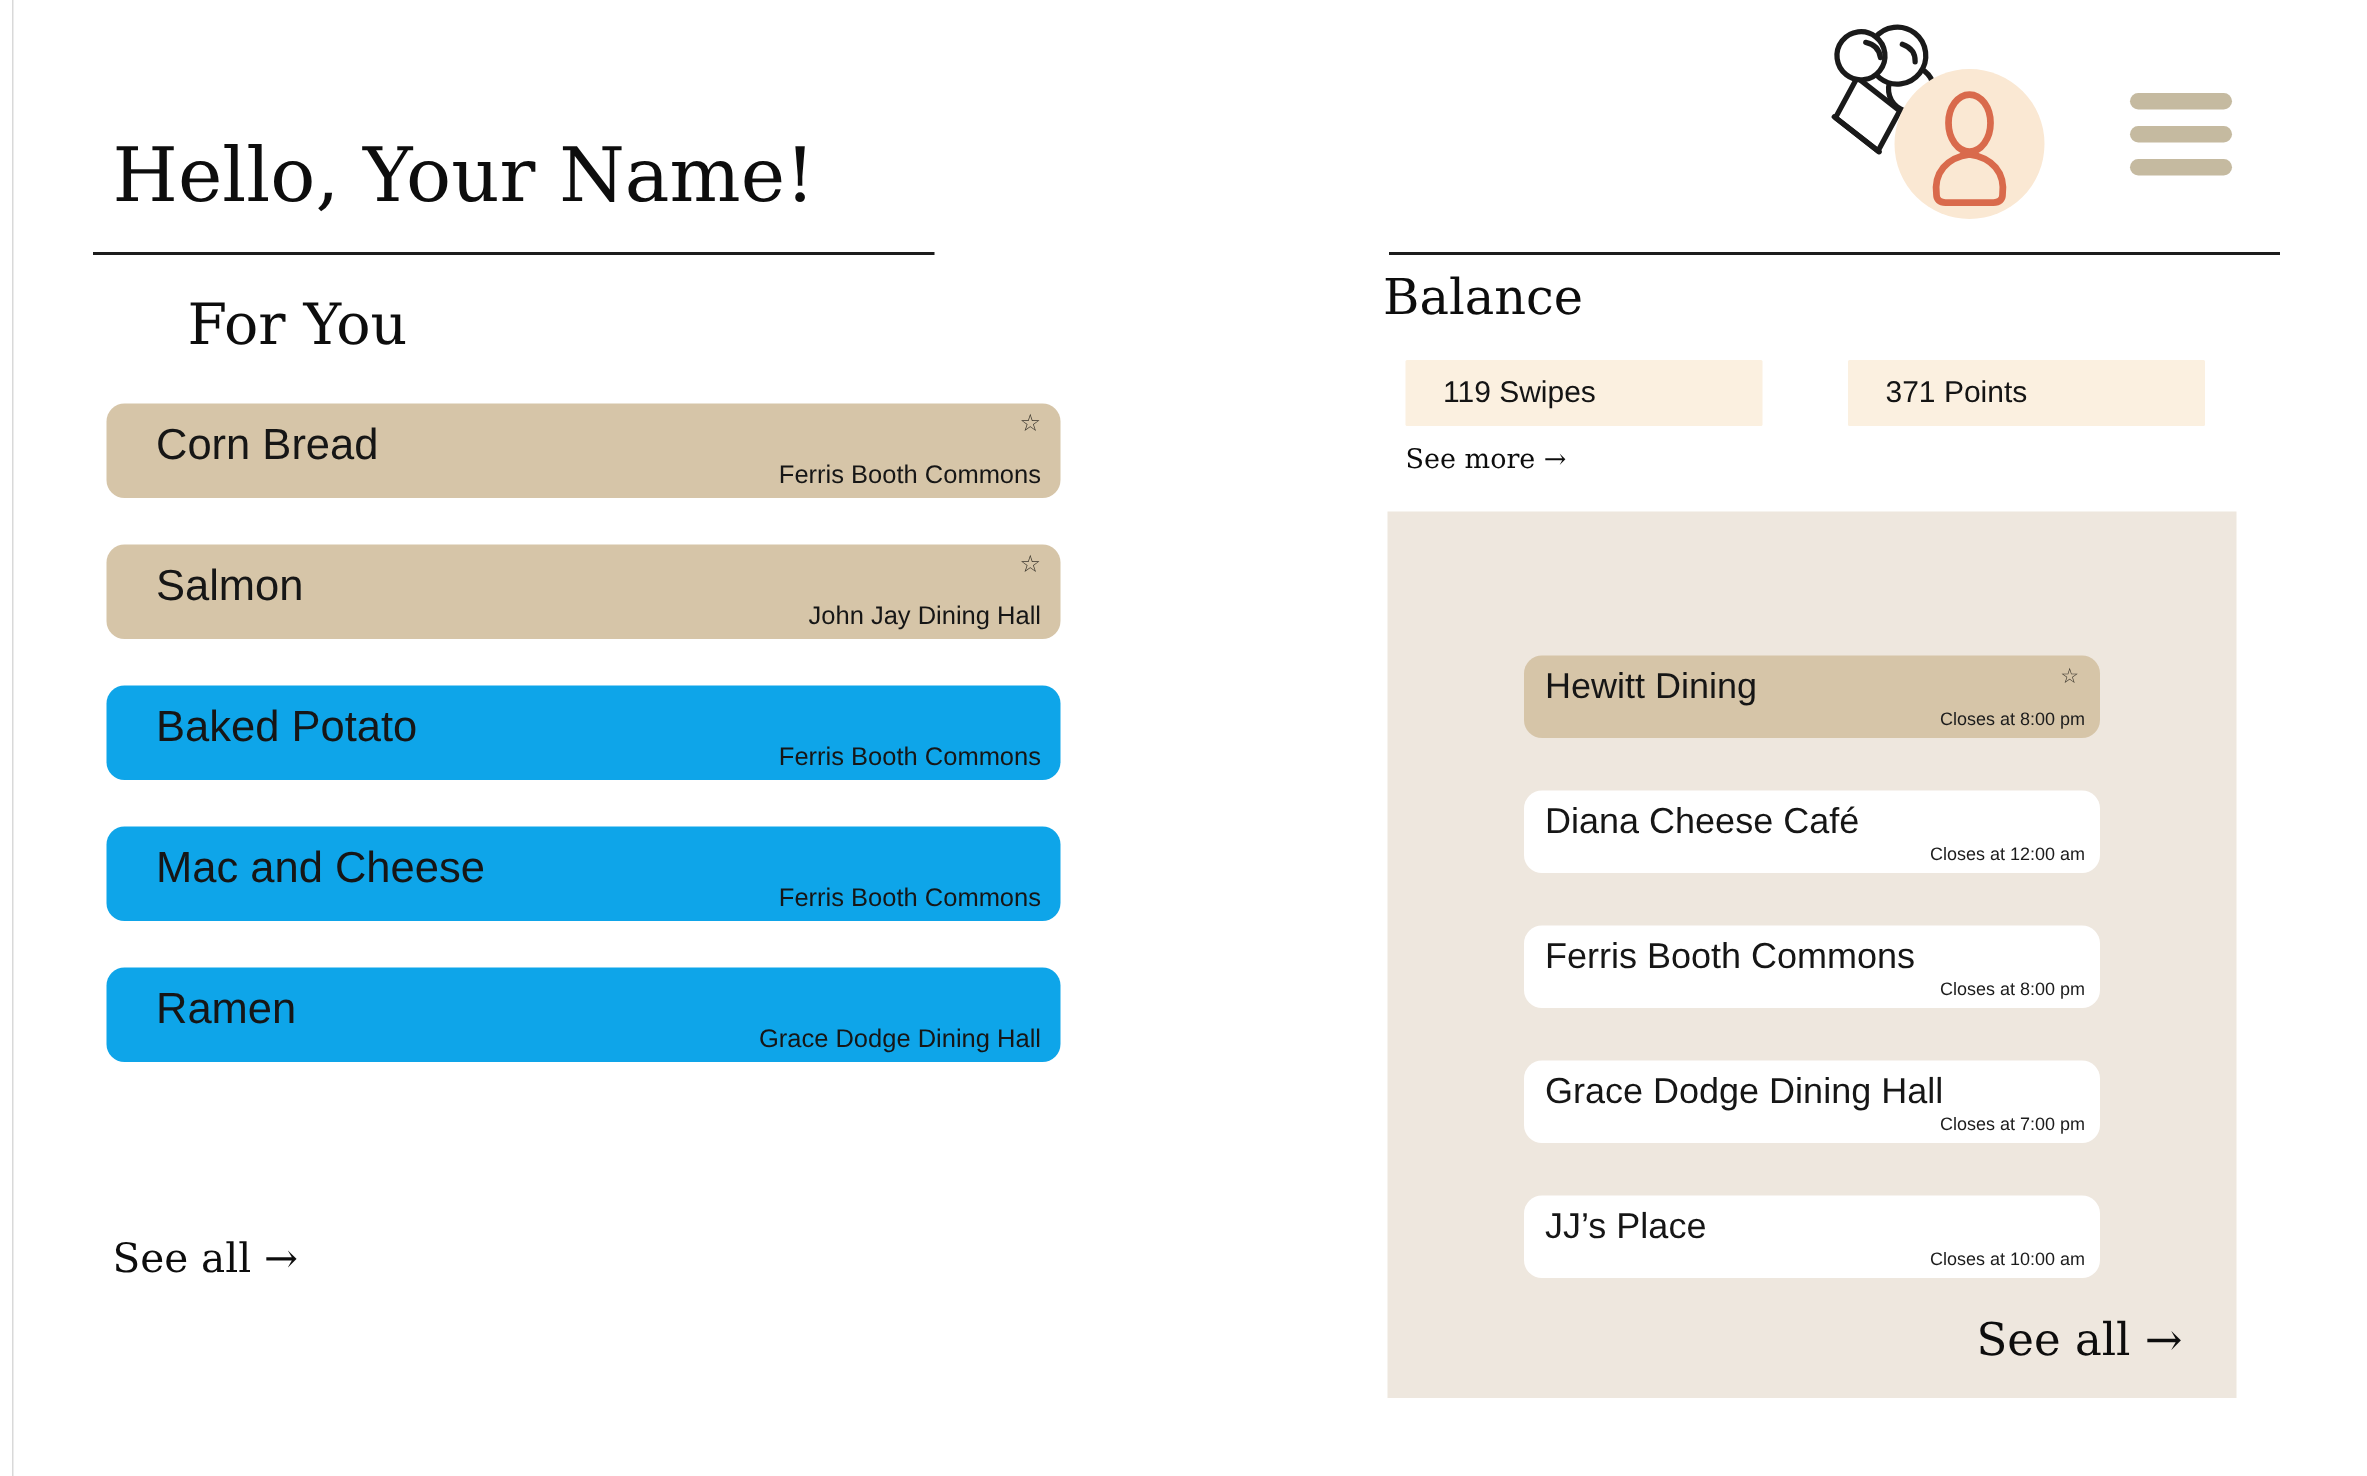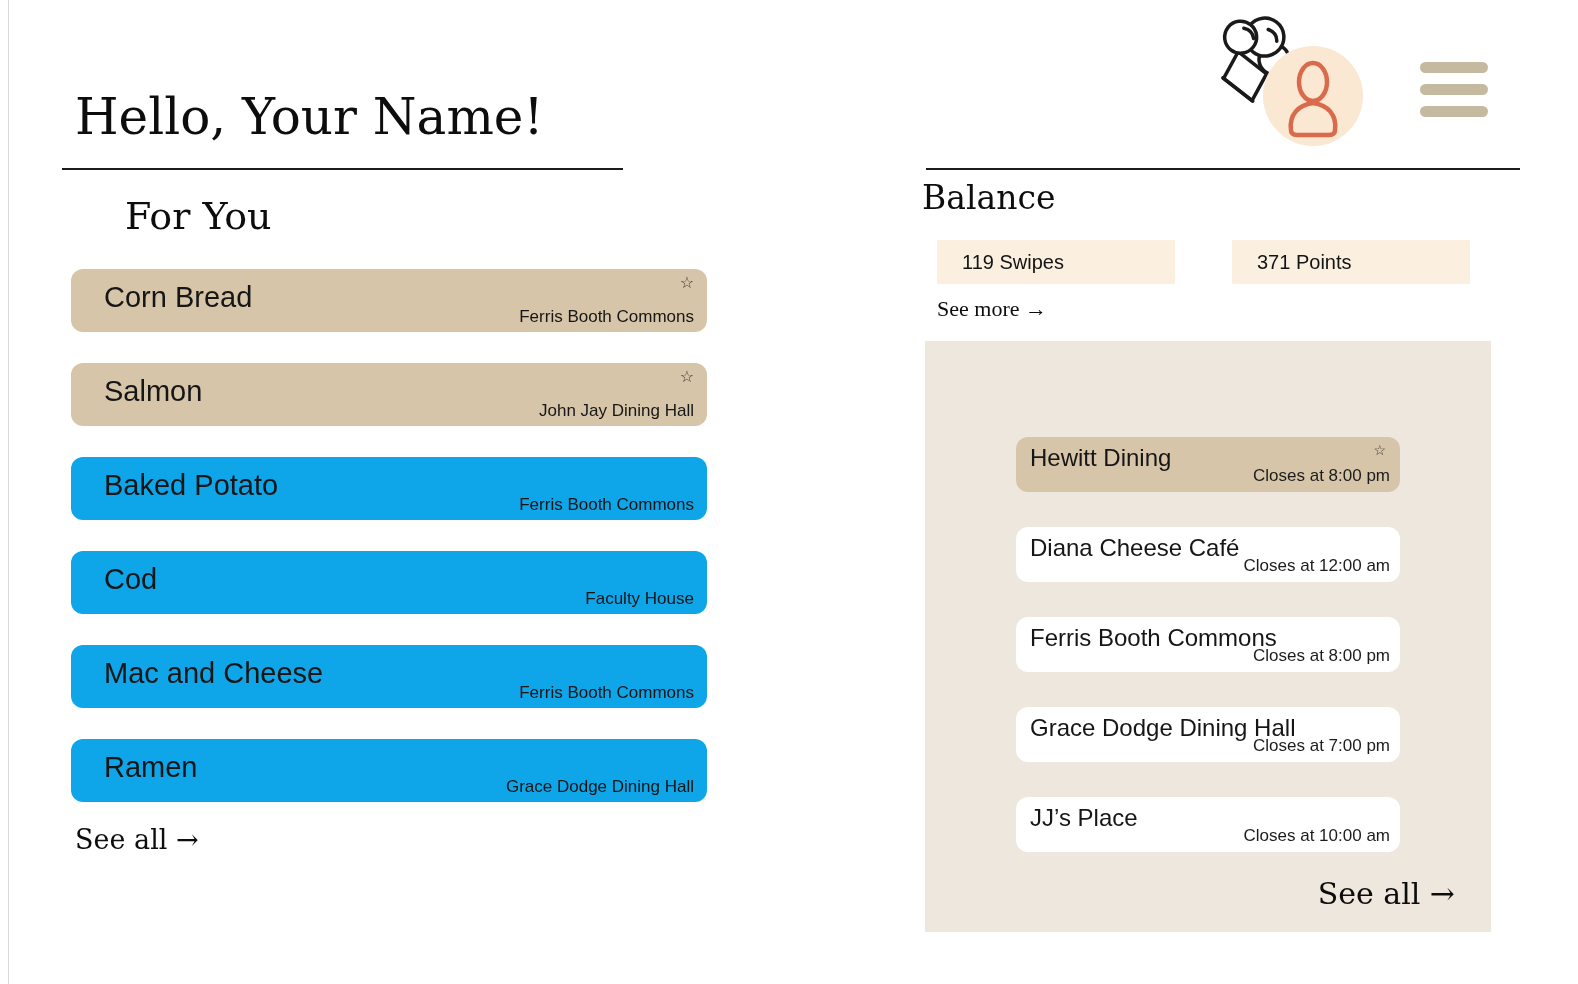--- a/index.html
+++ b/index.html
@@ -30,29 +30,29 @@
   .hamburger .bar{position:absolute;left:0;width:68px;height:11px;border-radius:6px;background:#c5baa0;}
   .hamburger .b1{top:0;} .hamburger .b2{top:22px;} .hamburger .b3{top:44px;}
 
   
   .right-divider{position:absolute;left:926px;top:168px;width:594px;height:2px;background:#1c1c1c;}
   .balance-title{position:absolute;left:922px;top:178px;font-size:33px;color:#0d0d0d;}
   .pill{position:absolute;top:240px;height:44px;border-radius:1px;background:#fbf0e0;
         display:flex;align-items:center;padding-left:25px;box-sizing:border-box;font-size:20px;cursor:pointer;}
   .pill-swipes{left:937px;width:238px;}
   .pill-points{left:1232px;width:238px;}
-  .see-more{position:absolute;left:937px;top:296px;font-size:22px;color:#0d0d0d;cursor:pointer;font-family:Liberation Serif, serif;}
+  .see-more{position:absolute;left:937px;top:296px;font-size:18px;color:#0d0d0d;cursor:pointer;}
 
   .panel{position:absolute;left:925px;top:341px;width:566px;height:591px;background:#eee7de;}
   .panel-title{position:absolute;left:0;top:18px;width:100%;text-align:center;font-size:42px;color:#0d0d0d;}
   .hall-list{position:absolute;left:91px;top:96px;width:384px;display:flex;flex-direction:column;gap:35px;}
   .hall-card{position:relative;height:55px;border-radius:12px;background:#ffffff;cursor:pointer;}
   .hall-card.hl{background:#d6c5a8;}
   .hall-name{position:absolute;left:14px;top:7px;font-size:24px;color:#161616;}
-  .hall-closes{position:absolute;right:10px;bottom:6px;font-size:17px;color:#1c1c1c;}
+  .hall-closes{position:absolute;right:10px;bottom:6px;font-size:12px;color:#1c1c1c;}
   .hall-star{position:absolute;right:14px;top:6px;font-size:14px;line-height:14px;color:#3a352c;}
   .see-all-right{position:absolute;right:36px;bottom:21px;font-size:30px;color:#0d0d0d;cursor:pointer;}
 </style>
 </head>
 <body>
 
 <div class="app">
   <div class="edge-line"></div>
 
   <div class="greeting serif">Hello, Your Name!</div>
@@ -67,25 +67,20 @@
   </div>
       <div class="food-card hl">
     <span class="food-star" style="display: block;">☆</span>
     <div class="food-name">Salmon</div>
     <div class="food-loc">John Jay Dining Hall</div>
   </div>
       <div class="food-card">
 
     <div class="food-name">Baked Potato</div>
     <div class="food-loc">Ferris Booth Commons</div>
-  </div>
-      <div class="food-card">
-
-    <div class="food-name">Cod</div>
-    <div class="food-loc">Faculty House</div>
   </div>
       <div class="food-card">
 
     <div class="food-name">Mac and Cheese</div>
     <div class="food-loc">Ferris Booth Commons</div>
   </div>
       <div class="food-card">
 
     <div class="food-name">Ramen</div>
     <div class="food-loc">Grace Dodge Dining Hall</div>

